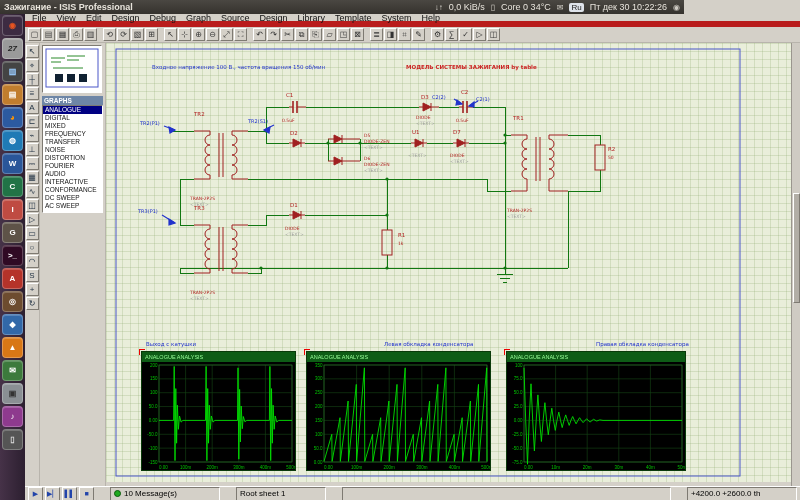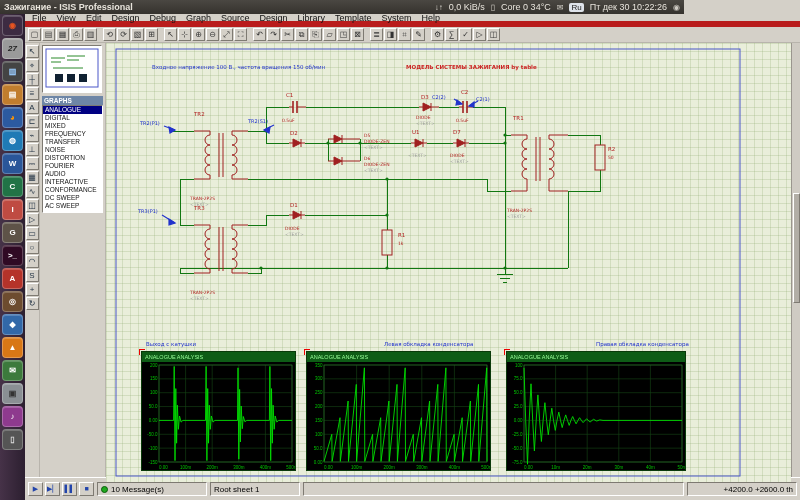--- a/index.html
+++ b/index.html
@@ -45,21 +45,21 @@
   .graph{position:absolute;height:120px;display:flex;flex-direction:column;border:1px solid #0a3a0a}
   .graph::before{content:'';position:absolute;left:-3px;top:-3px;width:5px;height:5px;border-left:1px solid #e00;border-top:1px solid #e00}
   .gtitle{height:10px;background:#0e5c16;color:#9f9;font-size:5.5px;line-height:10px;padding-left:3px;white-space:nowrap;overflow:hidden}
   .gplot{flex:1;background:#000;position:relative}
   .gplot svg{position:absolute;left:0;top:0}
 
   .vscroll{width:9px;background:#cfcbc3;border-left:1px solid #9a968e;position:relative}
   .vthumb{position:absolute;left:1px;top:150px;width:7px;height:110px;background:#b2aea6;border:1px solid;border-color:#fff #7e7a72 #7e7a72 #fff}
 
   
-  .statusbar{height:23px;display:flex;align-items:center;gap:3px;padding:0 3px;border-top:1px solid #fff;font-size:8px}
+  .statusbar{height:14px;display:flex;align-items:center;gap:16px;padding:0 3px;border-top:1px solid #fff;font-size:8px}
   .simbtn{width:15px;height:14px;background:#d4d0c8;border:1px solid;border-color:#fff #7e7a72 #7e7a72 #fff;color:#2244aa;font-size:7px;line-height:12px;text-align:center}
   .spanel{height:14px;border:1px solid;border-color:#7e7a72 #fff #fff #7e7a72;display:flex;align-items:center;padding:0 3px;gap:3px;background:#d4d0c8;white-space:nowrap;overflow:hidden}
   .msgdot{width:7px;height:7px;border-radius:50%;background:#1faa1f;border:1px solid #0a5a0a;flex:0 0 auto}
   .spacer{flex:1}
 </style>
 </head>
 <body>
 
 <div class="topbar">
   <span class="wtitle">Зажигание - ISIS Professional</span>
@@ -555,17 +555,17 @@
         <span class="simbtn">■</span>
       </span>
     <div class="spanel" style="width:110px">
       <span class="msgdot"></span>
       <span>10 Message(s)</span>
     </div>
     <div class="spanel" style="width:90px">
       <span>Root sheet 1</span>
     </div>
     <div class="spanel spacer"></div>
-    <div class="spanel" style="width:110px;justify-content:flex-end">
+    <div class="spanel" style="width:110px;">
       <span>+4200.0 +2600.0 th</span>
     </div>
   </div>
 </div>
 
 </body></html>

